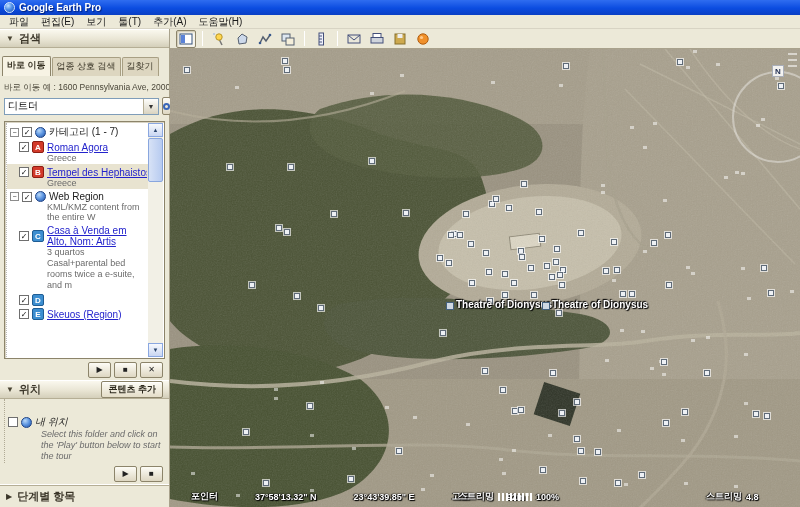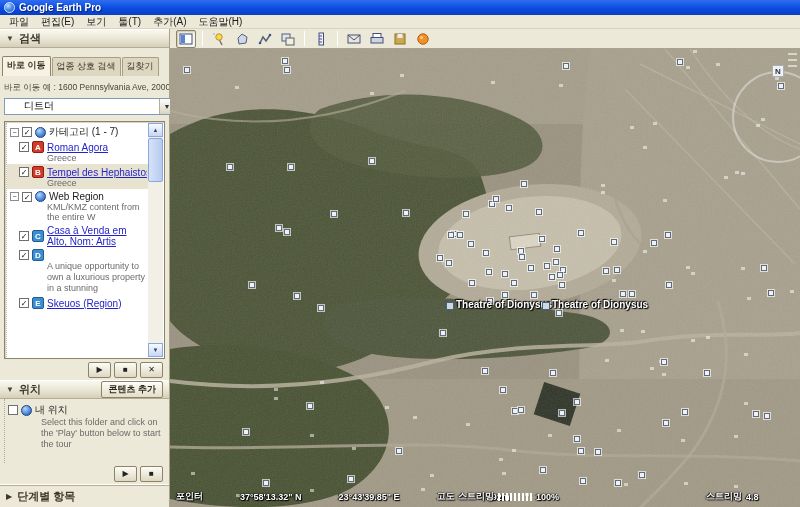--- a/index.html
+++ b/index.html
@@ -33,21 +33,21 @@
   .btn { background:linear-gradient(180deg,#fdfcf6,#e4ddc8); border:1px solid #8c846a;
     border-radius:2px; font-size:9px; padding:1px 6px; color:#2c281c; box-shadow:inset 0 1px 0 #fff; }
 
   .tabs { display:flex; align-items:flex-end; gap:1px; padding:9px 2px 0 2px; height:28px; flex:0 0 auto; }
   .tab { font-size:9px; padding:2px 4px 3px 4px; background:#ddd6c0; border:1px solid #a89f83;
     border-bottom:none; border-radius:2px 2px 0 0; color:#3a3526; white-space:nowrap; }
   .tab.active { background:#f7f3e4; border-color:#8c846a; font-weight:bold; padding-bottom:4px; }
 
   .hint { font-size:8.5px; color:#4a4639; padding:6px 4px 0 4px; white-space:nowrap; overflow:hidden; flex:0 0 auto; }
   .inputrow { display:flex; gap:3px; padding:3px 4px 0 4px; align-items:center; flex:0 0 auto; }
-  .combo { flex:1; height:17px; background:#fff; border:1px solid #7f9db9; display:flex; align-items:center;padding-left:16px; }
+  .combo { flex:1; height:17px; background:#fff; border:1px solid #7f9db9; display:flex; align-items:center; }
   .combo input { flex:1; border:none; outline:none; font-size:10px; padding:0 3px; min-width:0;
     font-family:"Liberation Sans","DejaVu Sans",sans-serif; }
   .combo .drop { width:15px; height:15px; background:linear-gradient(180deg,#fdfdfb,#d9d3c0);
     border-left:1px solid #b5ae95; display:flex; align-items:center; justify-content:center; font-size:7px; color:#333; }
   .searchbtn { width:22px; height:18px; background:linear-gradient(180deg,#fdfcf6,#ded7c2);
     border:1px solid #8c846a; border-radius:2px; display:flex; align-items:center; justify-content:center; }
   .mag { width:7px; height:7px; border:2px solid #3a66b8; border-radius:50%; position:relative; }
   .mag::after { content:""; position:absolute; width:5px; height:2px; background:#3a66b8;
     transform:rotate(45deg); left:5px; top:7px; }
 
@@ -77,21 +77,21 @@
   .scroll { position:absolute; top:1px; right:1px; bottom:1px; width:15px; background:#f2f0e6; }
   .sb-btn { height:14px; background:linear-gradient(180deg,#f7f9fd,#c9d6f2); border:1px solid #8aa7e0;
     font-size:6px; color:#2c466e; text-align:center; line-height:12px; }
   .sb-btn.down { position:absolute; bottom:0; left:0; right:0; }
   .sb-thumb { position:absolute; top:15px; left:0; right:0; height:44px;
     background:linear-gradient(90deg,#d7e2f6,#b7cbf0); border:1px solid #89a6de; border-radius:2px; }
   .ctrlrow { display:flex; justify-content:flex-end; gap:3px; padding:3px 6px 2px 0; flex:0 0 auto; }
   .cbtn { width:23px; height:16px; background:linear-gradient(180deg,#fdfcf6,#ded7c2); border:1px solid #8c846a;
     border-radius:2px; font-size:8px; line-height:14px; text-align:center; color:#222; }
 
-  .ptree { flex:0 0 auto; height:64px; overflow:hidden; padding-top:2px; border-left:1px dotted #b0aa95; margin-left:4px; }
+  .ptree { flex:0 0 auto; height:64px; overflow:hidden; padding-top:14px; border-left:1px dotted #b0aa95; margin-left:4px;font-style:italic; }
   .ptree .tdesc { padding-left:36px; }
   .layersbar { flex:1; border-top:1px solid #fff; box-shadow:inset 0 1px 0 #b5ae95;
     display:flex; align-items:center; gap:5px; padding:0 6px; font-weight:bold; color:#3c372a; }
   .layersbar .tri { font-size:8px; }
 
   
   .maparea { flex:1; display:flex; flex-direction:column; min-width:0; }
   .maptoolbar { height:20px; flex:0 0 20px; background:#ece9d8; border-bottom:1px solid #aaa destruct; border-bottom:1px solid #a9a28c;
     display:flex; align-items:center; gap:3px; padding:0 6px; }
   .tbtn { width:20px; height:18px; display:flex; align-items:center; justify-content:center; border:1px solid transparent; border-radius:2px; }
@@ -110,21 +110,21 @@
     border:2px solid rgba(255,255,255,.38); z-index:2; }
   .compass .nbox { position:absolute; left:38px; top:-8px; width:12px; height:12px; background:rgba(255,255,255,.85);
     color:#1d2b4f; font-size:8px; font-weight:bold; text-align:center; line-height:12px; border:1px solid rgba(120,130,150,.6); }
   .zoomticks { position:absolute; right:3px; top:4px; z-index:2; display:flex; flex-direction:column; gap:4px; }
   .zoomticks i { width:9px; height:2px; background:rgba(255,255,255,.55); }
 
   .statusbar { position:absolute; left:0; right:0; bottom:5px; height:12px; z-index:5;
     color:#fff; font-size:9px; font-weight:bold;
     text-shadow:1px 1px 1px #000, -1px 0 1px #000, 0 0 2px #000; }
   .statusbar .grp { position:absolute; white-space:nowrap; display:flex; gap:4px; align-items:center; }
-  .grp.pointer { left:6px;gap:37px; }
+  .grp.pointer { left:21px;gap:37px; }
   .grp.stream  { left:288px; }
   .grp.eye     { left:536px; width:220px; }
   .sbar { display:inline-block; width:34px; height:8px;
     background:repeating-linear-gradient(90deg,#fff 0 2px,rgba(255,255,255,0) 2px 4px); }
 </style>
 </head>
 <body>
 
 <div class="window">
 
@@ -201,26 +201,26 @@
             <span class="globe-ico"></span>
             <span>Web Region</span>
           </div>
           <div class="tdesc">KML/KMZ content from the entire W</div>
 
           <div class="trow lvl2">
             <span class="cb">✓</span>
             <span class="badge blue">C</span>
             <span class="link wrap2">Casa à Venda em Alto, Nom: Artis</span>
           </div>
+          <div class="tdesc wrap2">3 quartos Casal+parental bed rooms twice a e-suite, and m</div>
 
           <div class="trow lvl2">
             <span class="cb">✓</span>
             <span class="badge blue">D</span>
           </div>
-          <div class="tdesc wrap2">A unique opportunity to own a luxurious property in a stunning</div>
 
           <div class="trow lvl2">
             <span class="cb">✓</span>
             <span class="badge blue">E</span>
             <span class="link">Skeuos (Region)</span>
           </div>
 
         </div>
 
         <div class="scroll">

